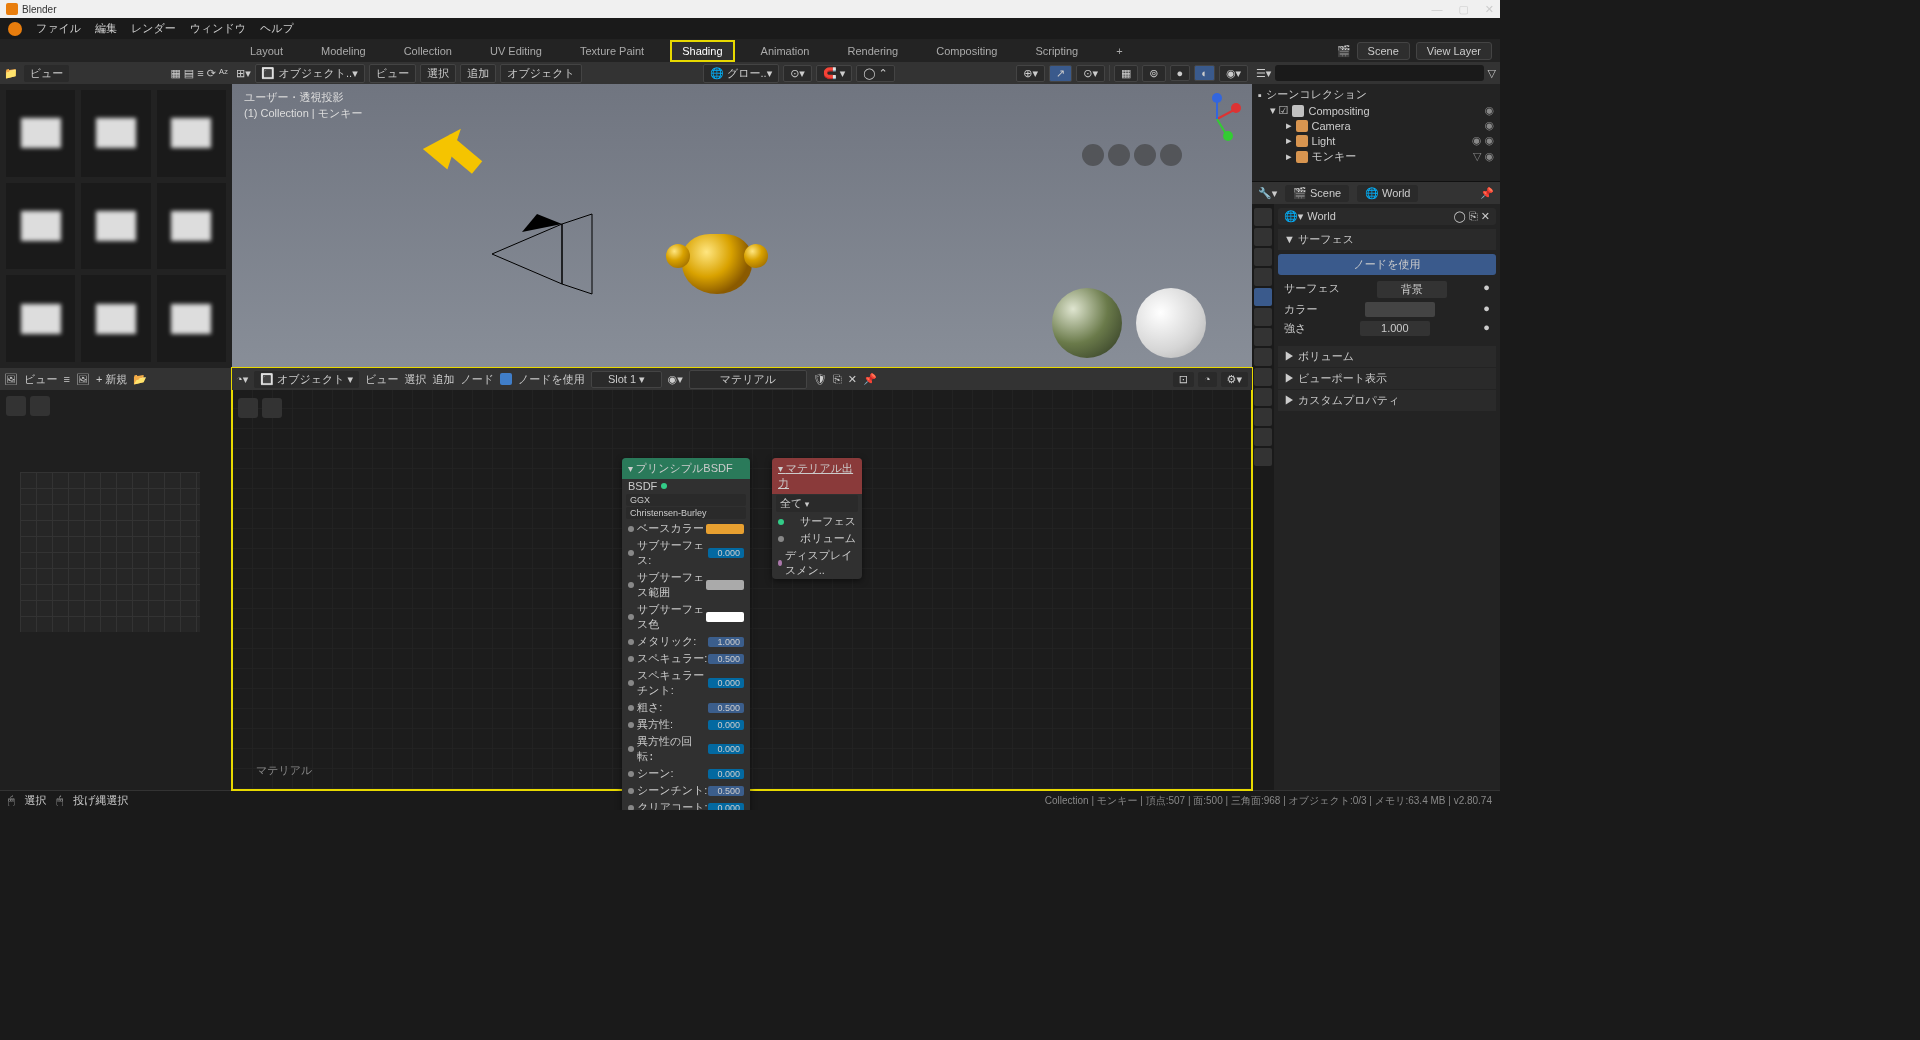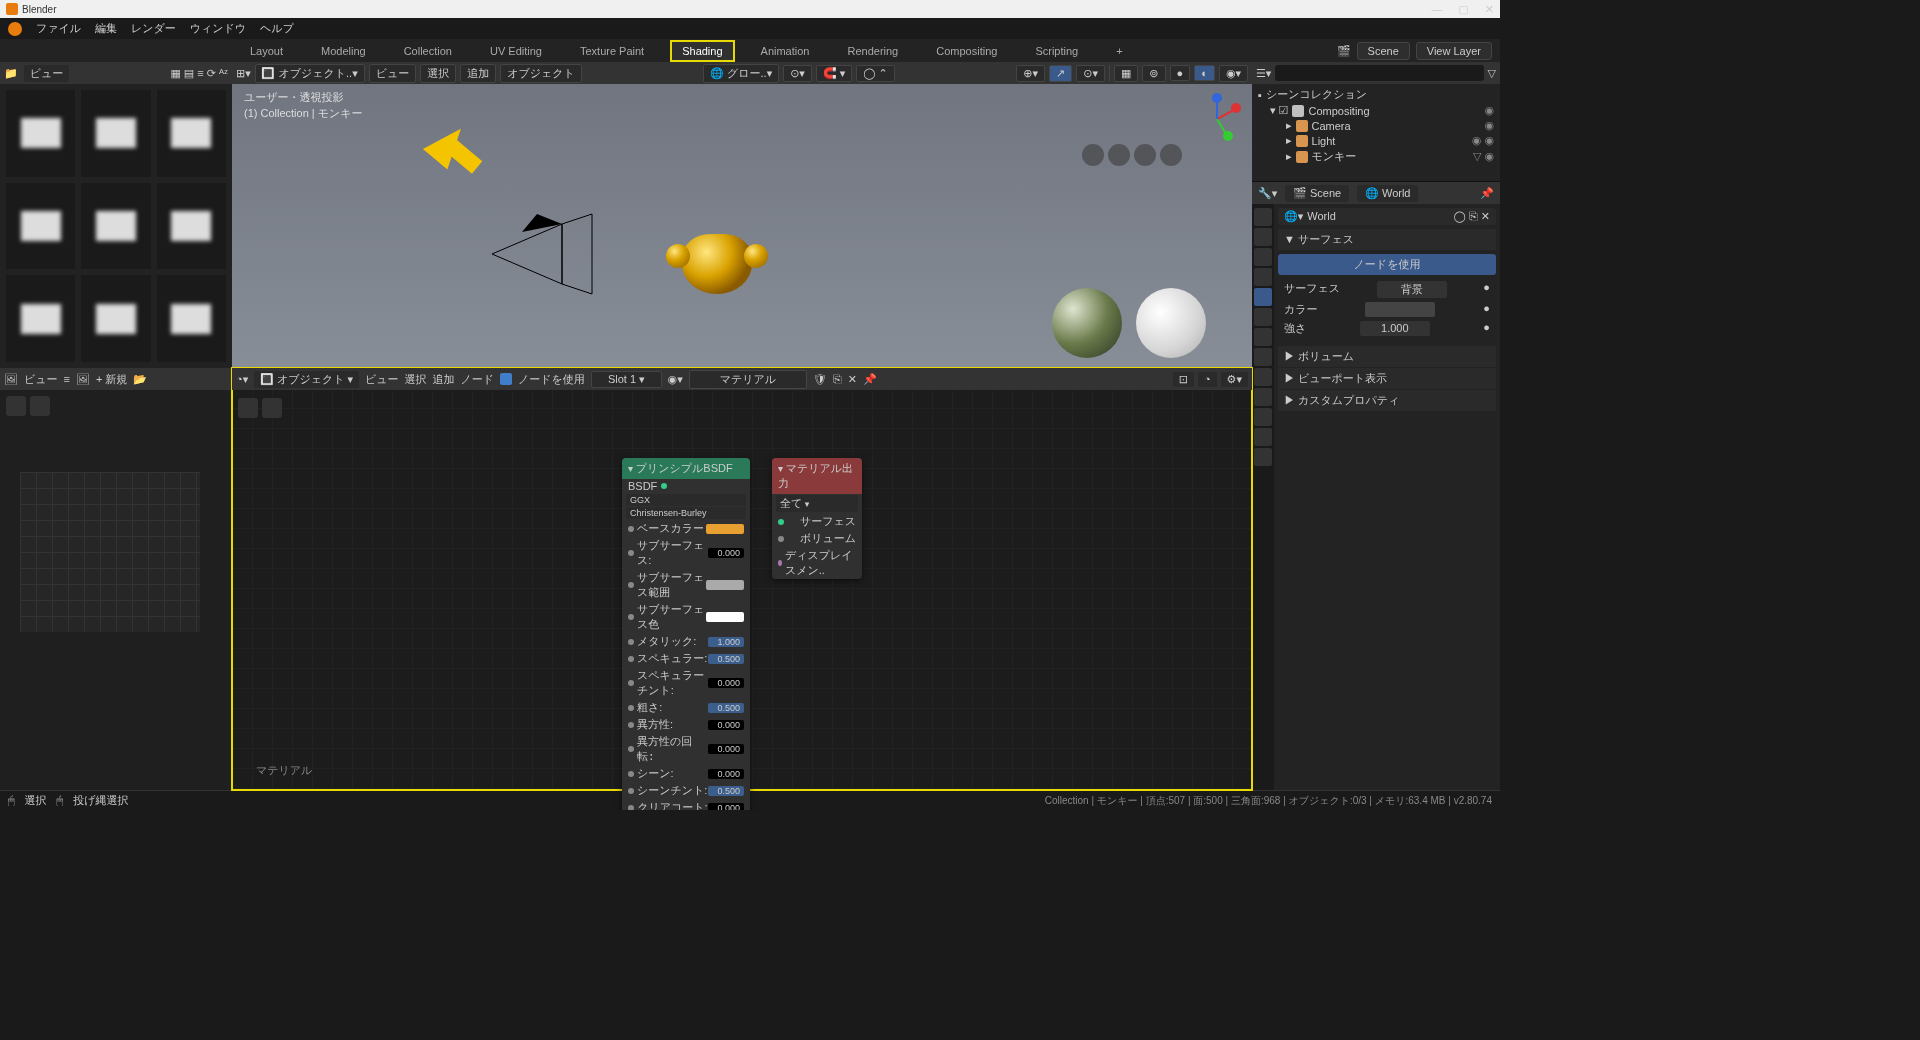--- a/index.html
+++ b/index.html
@@ -51,28 +51,28 @@
 .nodehdr .chk{width:12px;height:12px;background:#407ec9;border-radius:2px;}
 .nodehdr .slot{background:#2a2a2a;padding:1px 16px;border-radius:2px;border:1px solid #444;}
 .nodehdr .right{margin-left:auto;display:flex;gap:4px;}
 .nodepanel .nav{position:absolute;top:30px;left:6px;display:flex;gap:4px;}
 .nodepanel .nav .ic{width:20px;height:20px;background:#333;border-radius:3px;}
 .nodepanel .label { position:absolute; bottom:12px; left:24px; color:#888;}
 .node { position:absolute; background:#303030; border-radius:4px; box-shadow:0 2px 6px rgba(0,0,0,.5);}
 .node .nh { padding:3px 6px; border-radius:4px 4px 0 0; font-size:10px;}
 .node .row { display:flex; justify-content:space-between; padding:1px 6px; font-size:9px; align-items:center;}
 .node .row .soc{width:6px;height:6px;border-radius:50%;background:#888;margin-right:3px;}
-.node .val { background:#000000; padding:0 4px; border-radius:2px; min-width:36px; text-align:right; font-size:9px;}
+.node .val { background:#0369a1; padding:0 4px; border-radius:2px; min-width:36px; text-align:right; font-size:9px;}
 .node .valblue { background:#3b5e8c; padding:0 4px; border-radius:2px; min-width:36px; text-align:right; font-size:9px;}
 .node .colorswatch { width:38px; height:10px; border-radius:2px;}
 .node .sel { background:#2a2a2a; margin:1px 4px; padding:1px 4px; border-radius:2px; font-size:9px;}
 .bsdf { top:90px; left:390px; width:128px;}
 .bsdf .nh{background:#2a7a5a;}
 .matout { top:90px; left:540px; width:90px;}
-.matout .nh{background:#8a3a3a;}
+.matout .nh{background:#8a3a3a;text-decoration:underline;}
 .outliner { height:120px; background:#232323; border-bottom:1px solid #111;}
 .outhdr{height:22px;background:#333;display:flex;align-items:center;padding:0 4px;gap:4px;}
 .outhdr .search{flex:1;background:#1a1a1a;height:16px;border-radius:3px;}
 .outliner .tree{padding:2px 6px;}
 .outliner .tree .it{display:flex;align-items:center;gap:4px;padding:1px 0;}
 .outliner .tree .it .ic{width:12px;height:12px;border-radius:2px;}
 .outliner .tree .eye{margin-left:auto;color:#888;}
 .props { flex:1; background:#232323; display:flex;}
 .ptabs{width:22px;background:#1a1a1a;display:flex;flex-direction:column;gap:2px;padding-top:4px;}
 .ptabs .pt{width:18px;height:18px;margin:0 auto;background:#333;border-radius:2px;}

